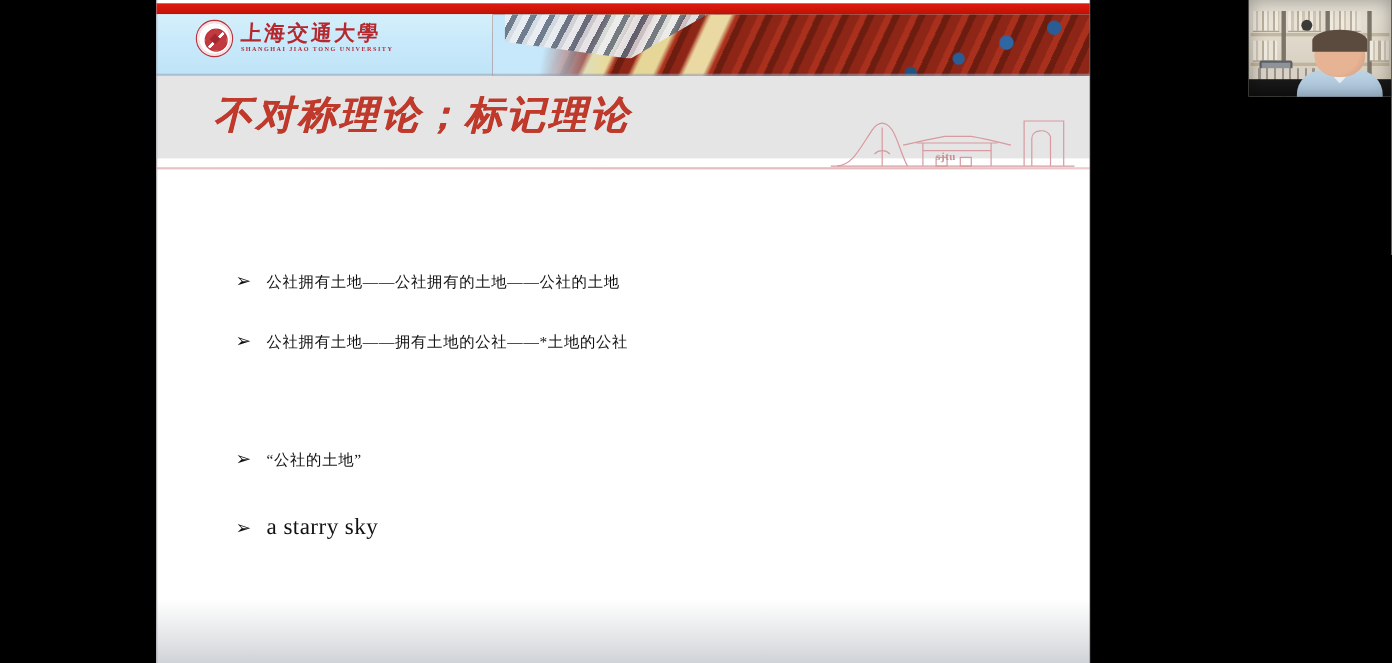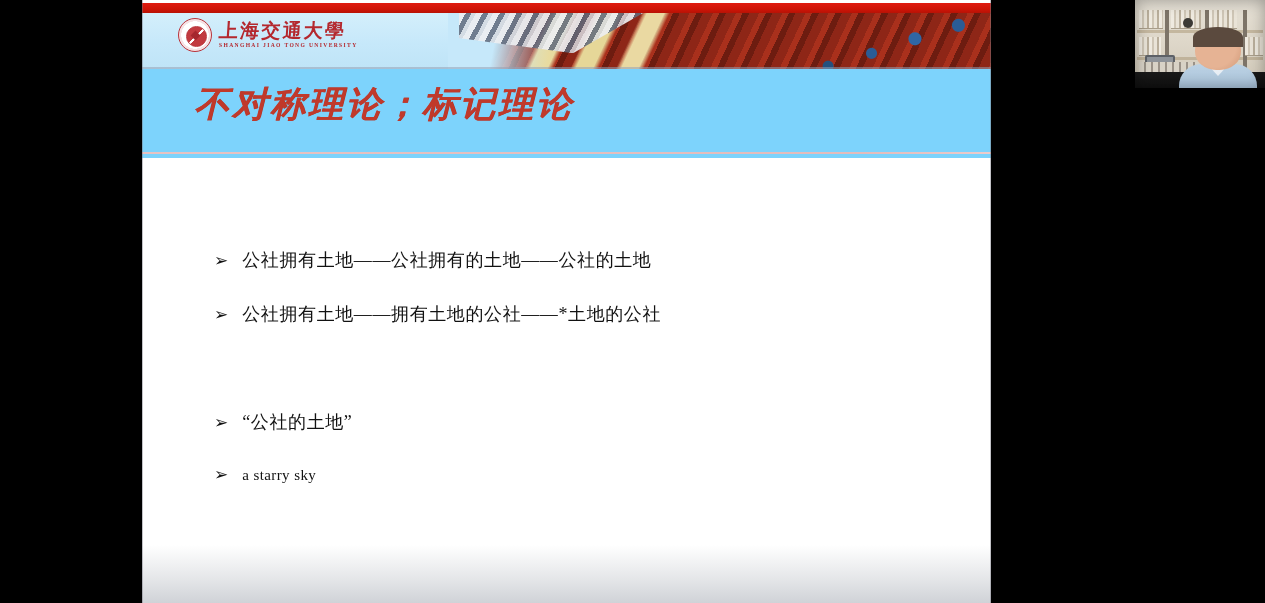--- a/index.html
+++ b/index.html
@@ -108,21 +108,21 @@
     transform:skewX(-4deg);
     white-space:nowrap;
   }
   .logo-en{
     font-family:"Liberation Serif", serif;
     font-size:5.6px;font-weight:700;color:#b4282e;
     letter-spacing:1.35px;margin-top:3px;white-space:nowrap;
   }
 
   
-  .title-zone{position:absolute;left:0;top:69px;width:100%;height:89px;background:#7dd3fc;}
+  .title-zone{position:absolute;left:0;top:69px;width:100%;height:75px;background:#e5e5e5;}
   .slide-title{
     position:absolute;left:52px;top:12px;
     font-family:"Liberation Serif", serif;
     font-size:35px;font-weight:700;color:#c0392b;
     letter-spacing:3px;
     font-style:italic;
     text-shadow:0.6px 0 0 #b03325;
     white-space:nowrap;
   }
   .title-rule{
@@ -140,24 +140,24 @@
     position:absolute;left:72px;
     display:flex;align-items:baseline;gap:14px;
     white-space:nowrap;color:#1a1a1a;
   }
   .bullet .marker{
     font-family:"DejaVu Sans", sans-serif;
     font-size:17px;color:#111;line-height:1;
   }
   .bullet .txt{
     font-family:"Liberation Serif", serif;
-    font-size:18px;letter-spacing:1.2px;color:#121212;
+    font-size:14px;letter-spacing:1.2px;color:#121212;
   }
   .bullet.cn .txt{letter-spacing:0.6px;}
-  .bullet.en .txt{font-size:15px;letter-spacing:0.4px;}
+  .bullet.en .txt{font-size:21px;letter-spacing:0.4px;}
 
   .b1{top:88px;}
   .b2{top:142px;}
   .b3{top:250px;}
   .b4{top:306px;}
   .b3 .txt{letter-spacing:2px;}
 
   
   .slide-foot{
     position:absolute;left:0;bottom:0;width:100%;height:58px;
@@ -239,20 +239,44 @@
           <div class="logo-en">SHANGHAI JIAO TONG UNIVERSITY</div>
         </div>
       </div>
 
       <div class="title-zone">
         <div class="slide-title">不对称理论；标记理论</div>
       </div>
 
       <div class="title-rule"></div>
 
+      <div class="lineart">
+        <svg viewBox="0 0 222 58" xmlns="http://www.w3.org/2000/svg" fill="none" stroke="#d79aa0" stroke-width="1.1">
+
+          <path d="M0 55 H222"></path>
+
+          <path d="M6 55 C20 54 26 40 38 22 C44 14 50 14 56 22 C62 32 64 44 70 55"></path>
+          <path d="M47 20 L47 55"></path>
+          <path d="M40 44 C44 40 50 40 54 44"></path>
+
+          <path d="M66 36 C80 33 92 30 104 28 L128 28 C140 30 152 33 164 36"></path>
+          <path d="M78 34 H152"></path>
+          <path d="M84 34 V55"></path>
+          <path d="M146 34 V55"></path>
+          <path d="M84 41 H146"></path>
+
+          <path d="M96 47 h10 v8 h-10 z"></path>
+          <path d="M118 47 h10 v8 h-10 z"></path>
+
+          <path d="M176 55 V14 H212 V55"></path>
+          <path d="M183 55 V30 C183 22 196 20 200 28 L200 55"></path>
+        </svg>
+        <div style="position:absolute;left:96px;bottom:6px;font-family:'Liberation Serif',serif;
+                    font-size:10px;font-weight:700;color:#c98f95;letter-spacing:.5px;">sjtu</div>
+      </div>
 
       <div class="body-zone">
 
         <div class="bullet cn b1">
           <span class="marker">➢</span>
           <span class="txt">公社拥有土地——公社拥有的土地——公社的土地</span>
         </div>
 
         <div class="bullet cn b2">
           <span class="marker">➢</span>

